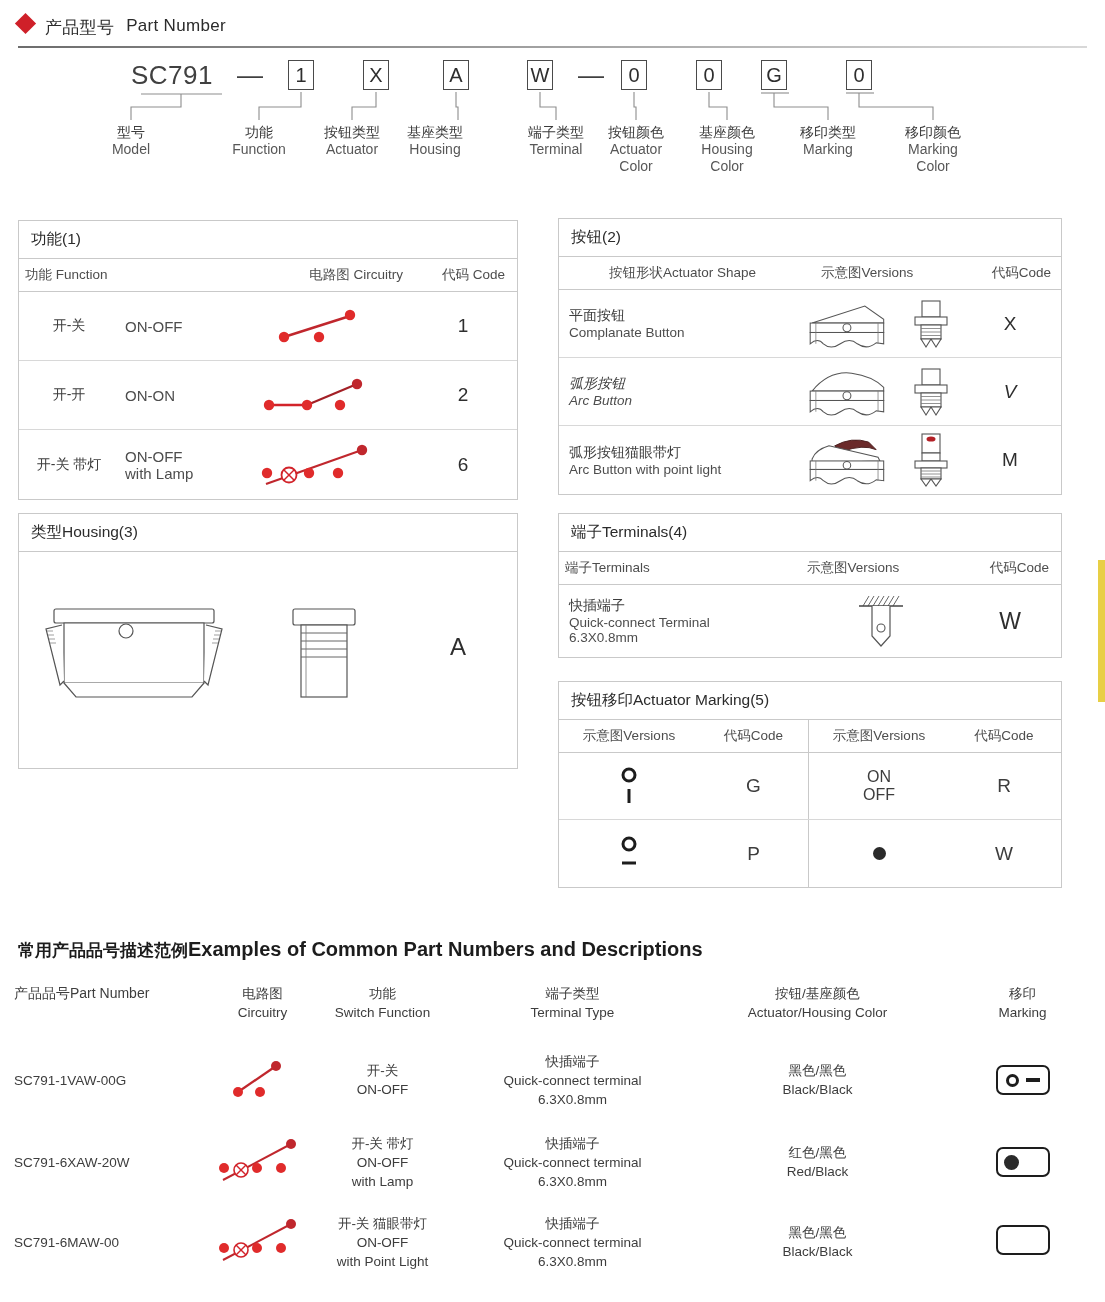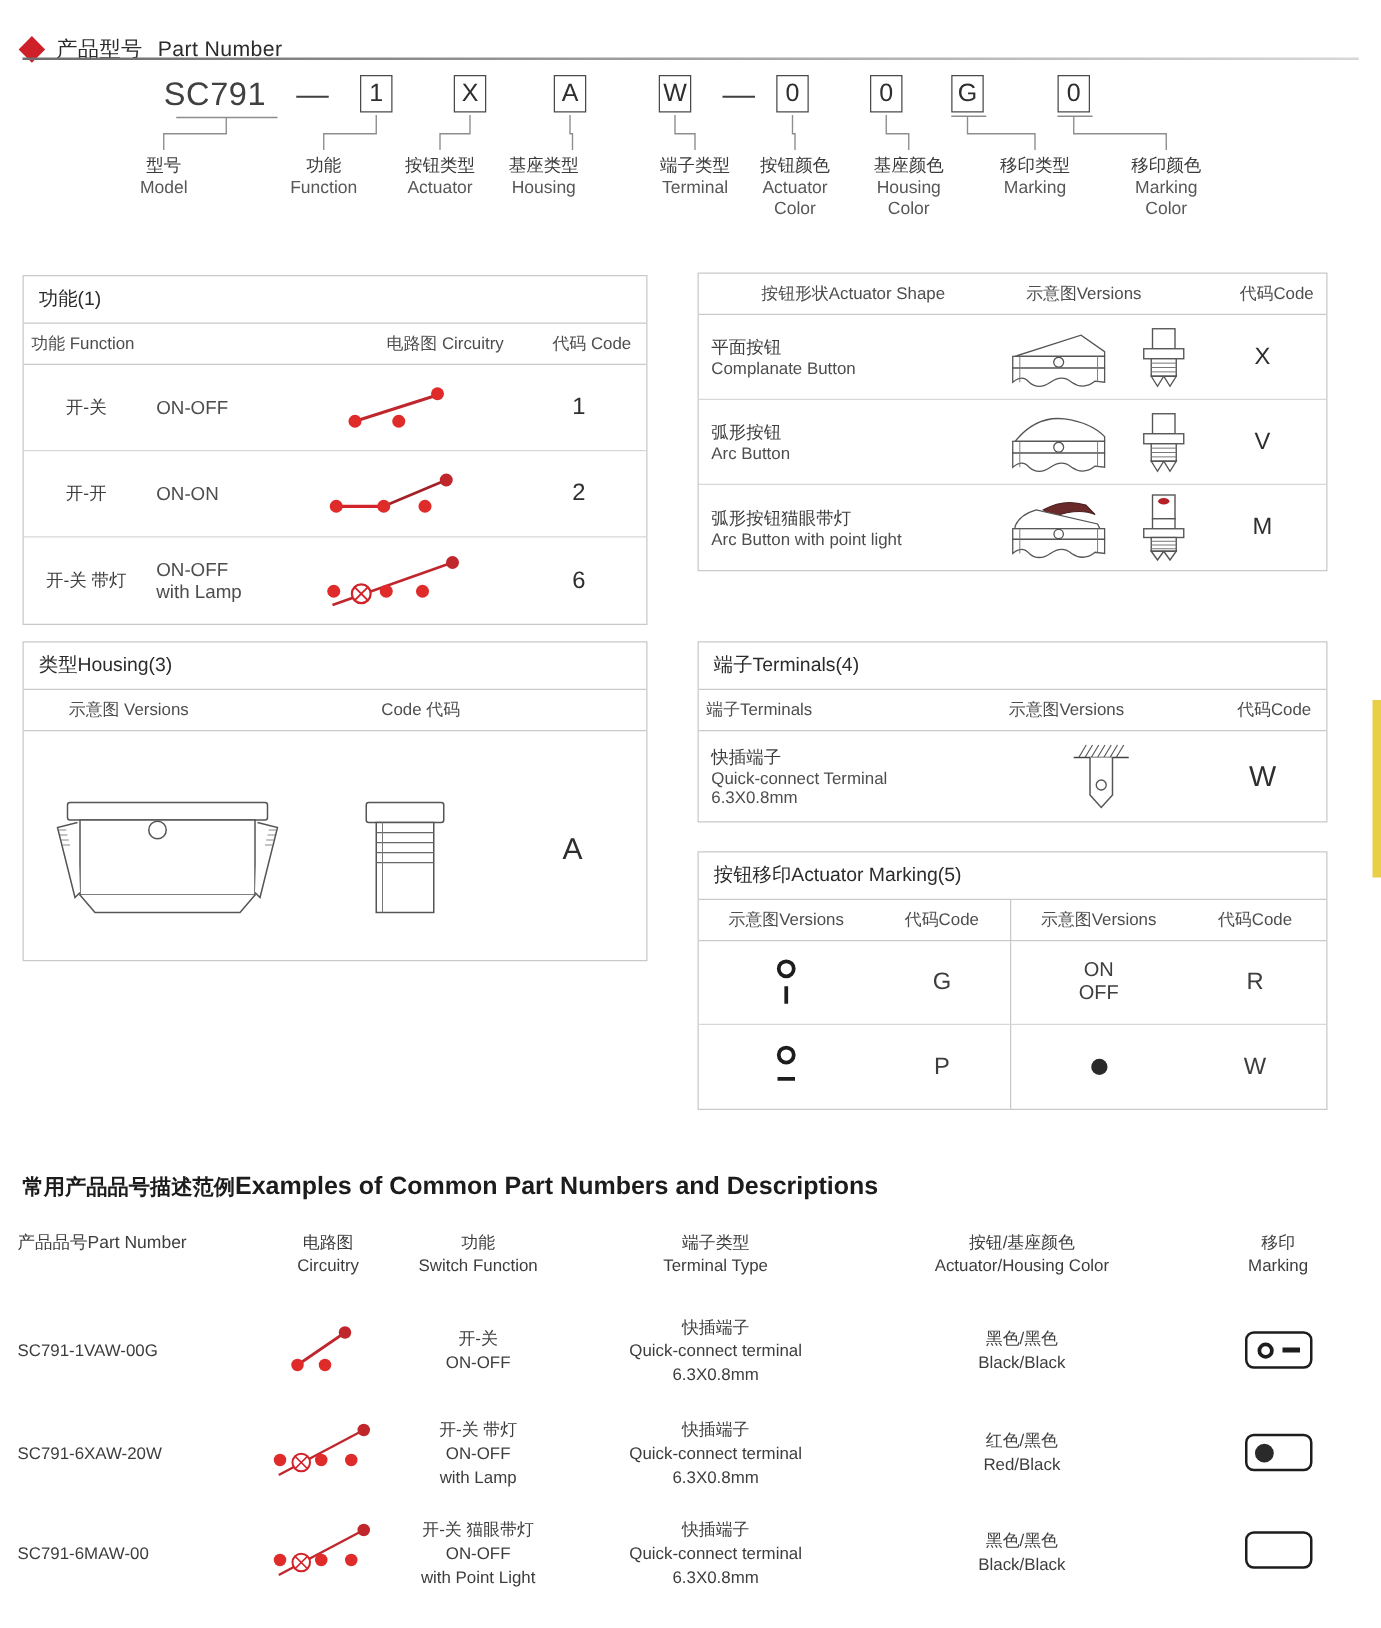--- a/index.html
+++ b/index.html
@@ -7,21 +7,21 @@
   body {
     width:1105px; height:1302px;
     background:#ffffff;
     font-family:"Liberation Sans","DejaVu Sans",sans-serif;
     color:#3a3a3a;
     position:relative;
     overflow:hidden;
   }
 
   
-  .sec-head { position:absolute; left:18px; top:28px; display:flex; align-items:center; gap:12px; }
+  .sec-head { position:absolute; left:18px; top:16px; display:flex; gap:12px; }
   .diamond { width:15px; height:15px; background:#cf2029; transform:rotate(45deg); }
   .sec-head-txt { font-size:17px; color:#2b2b2b; letter-spacing:.3px; }
   .sec-rule { position:absolute; left:18px; top:46px; width:1069px; height:2px;
               background:linear-gradient(to right,#6d6d6d,#d8d8d8); }
 
   
   .pn { position:absolute; left:0; top:52px; width:1105px; height:140px; }
   .pn-model { position:absolute; font-size:26px; color:#404040; letter-spacing:.5px; }
   .pn-dash  { position:absolute; font-size:26px; color:#404040; }
   .pn-box {
@@ -214,20 +214,21 @@
         <circle cx="57" cy="33" r="5.2" fill="#e02b2b"></circle>
         <circle cx="86" cy="33" r="5.2" fill="#e02b2b"></circle>
         <circle cx="110" cy="10" r="5.2" fill="#c0272d"></circle>
       </svg>
     </div>
     <div class="cell ctr code" style="width:108px;">6</div>
   </div>
 </div>
 
 <div class="tbl" style="left:558px; top:218px; width:504px;">
+  <div class="ttl">按钮(2)</div>
   <div class="thead">
     <div style="width:232px;margin-left:44px;">按钮形状Actuator Shape</div>
     <div style="width:170px;">示意图Versions</div>
     <div style="width:98px; text-align:right; padding-right:10px;">代码Code</div>
   </div>
 
   <div class="trow" style="height:68px;">
     <div class="cell" style="width:232px; flex-direction:column; align-items:flex-start; justify-content:center; padding-left:10px;">
       <span class="cn-s">平面按钮</span>
       <span class="en-s">Complanate Button</span>
@@ -249,21 +250,21 @@
         <rect x="12" y="30" width="20" height="14" fill="#fff" stroke="#555" stroke-width="1.1"></rect>
         <line x1="12" y1="33.5" x2="32" y2="33.5" stroke="#777" stroke-width=".8"></line>
         <line x1="12" y1="37" x2="32" y2="37" stroke="#777" stroke-width=".8"></line>
         <line x1="12" y1="40.5" x2="32" y2="40.5" stroke="#777" stroke-width=".8"></line>
         <path d="M12,44 L17,52 L22,44 L27,52 L32,44 Z" fill="#fff" stroke="#555" stroke-width="1.1"></path>
       </svg>
     </div>
     <div class="cell ctr code" style="width:98px;">X</div>
   </div>
 
-  <div class="trow" style="height:68px;">
+  <div class="trow" style="height:68px;font-style:italic;">
     <div class="cell" style="width:232px; flex-direction:column; align-items:flex-start; justify-content:center; padding-left:10px;">
       <span class="cn-s">弧形按钮</span>
       <span class="en-s">Arc Button</span>
     </div>
     <div class="cell ctr" style="width:110px;">
       <svg width="104" height="58" viewBox="0 0 104 58">
         <path d="M16,28 Q34,6 58,9 Q80,12 92,24 L92,28 Z" fill="#fff" stroke="#555" stroke-width="1.1"></path>
         <rect x="14" y="28" width="78" height="10" fill="#fff" stroke="#555" stroke-width="1.1"></rect>
         <circle cx="53" cy="33" r="4.2" fill="#fff" stroke="#555" stroke-width="1.1"></circle>
         <path d="M14,38 L14,50 Q22,43 28,50 Q36,57 46,50 Q56,43 64,50 Q74,57 84,49 L92,50 L92,38 Z" fill="#fff" stroke="#555" stroke-width="1.1"></path>
@@ -313,24 +314,20 @@
         <line x1="12" y1="46" x2="32" y2="46" stroke="#777" stroke-width=".8"></line>
         <path d="M12,48 L17,55 L22,48 L27,55 L32,48 Z" fill="#fff" stroke="#555" stroke-width="1.1"></path>
       </svg>
     </div>
     <div class="cell ctr code" style="width:98px;">M</div>
   </div>
 </div>
 
 <div class="tbl" style="left:18px; top:513px; width:500px; height:256px;">
   <div class="ttl">类型Housing(3)</div>
-  <div class="thead">
-    <div style="width:280px; padding-left:36px;">示意图  Versions</div>
-    <div style="width:200px;">Code 代码</div>
-  </div>
   <div class="trow" style="height:190px;">
     <div class="cell ctr" style="width:230px;">
       <svg width="200" height="120" viewBox="0 0 200 120">
         <rect x="20" y="22" width="160" height="14" rx="2" fill="#fff" stroke="#555" stroke-width="1.2"></rect>
         <path d="M30,36 L30,96 L170,96 L170,36 Z" fill="#fff" stroke="#555" stroke-width="1.2"></path>
         <circle cx="92" cy="44" r="7" fill="#fff" stroke="#555" stroke-width="1.2"></circle>
         <path d="M28,38 L12,42 L26,98 L30,94" fill="#fff" stroke="#555" stroke-width="1.2"></path>
         <path d="M172,38 L188,42 L174,98 L170,94" fill="#fff" stroke="#555" stroke-width="1.2"></path>
         <path d="M30,96 L42,110 L158,110 L170,96" fill="#fff" stroke="#555" stroke-width="1.2"></path>
         <line x1="13" y1="44" x2="19" y2="44" stroke="#777" stroke-width=".7"></line>

